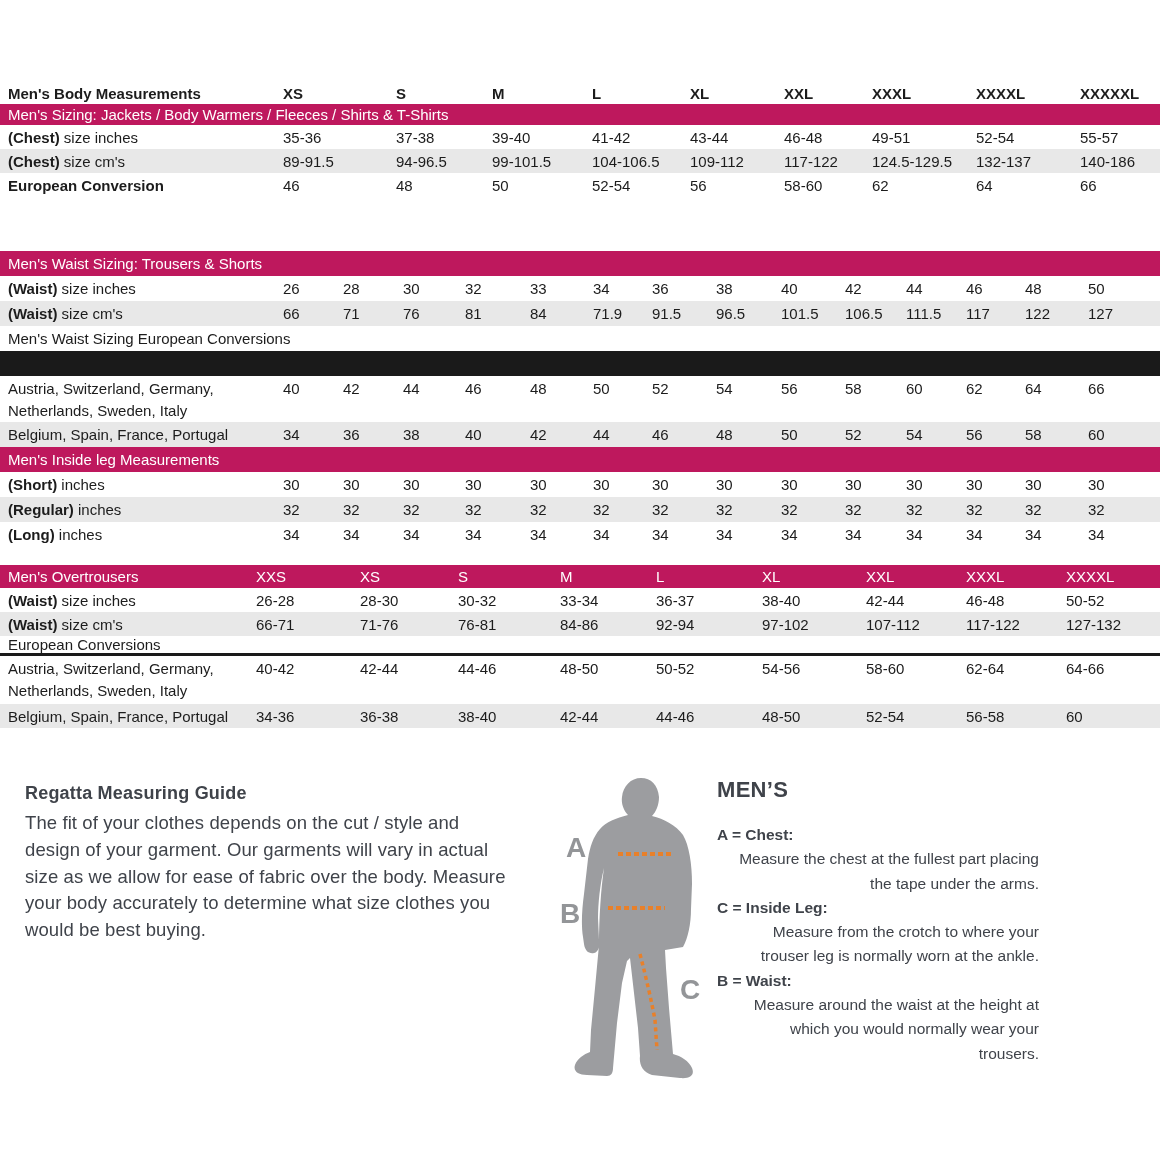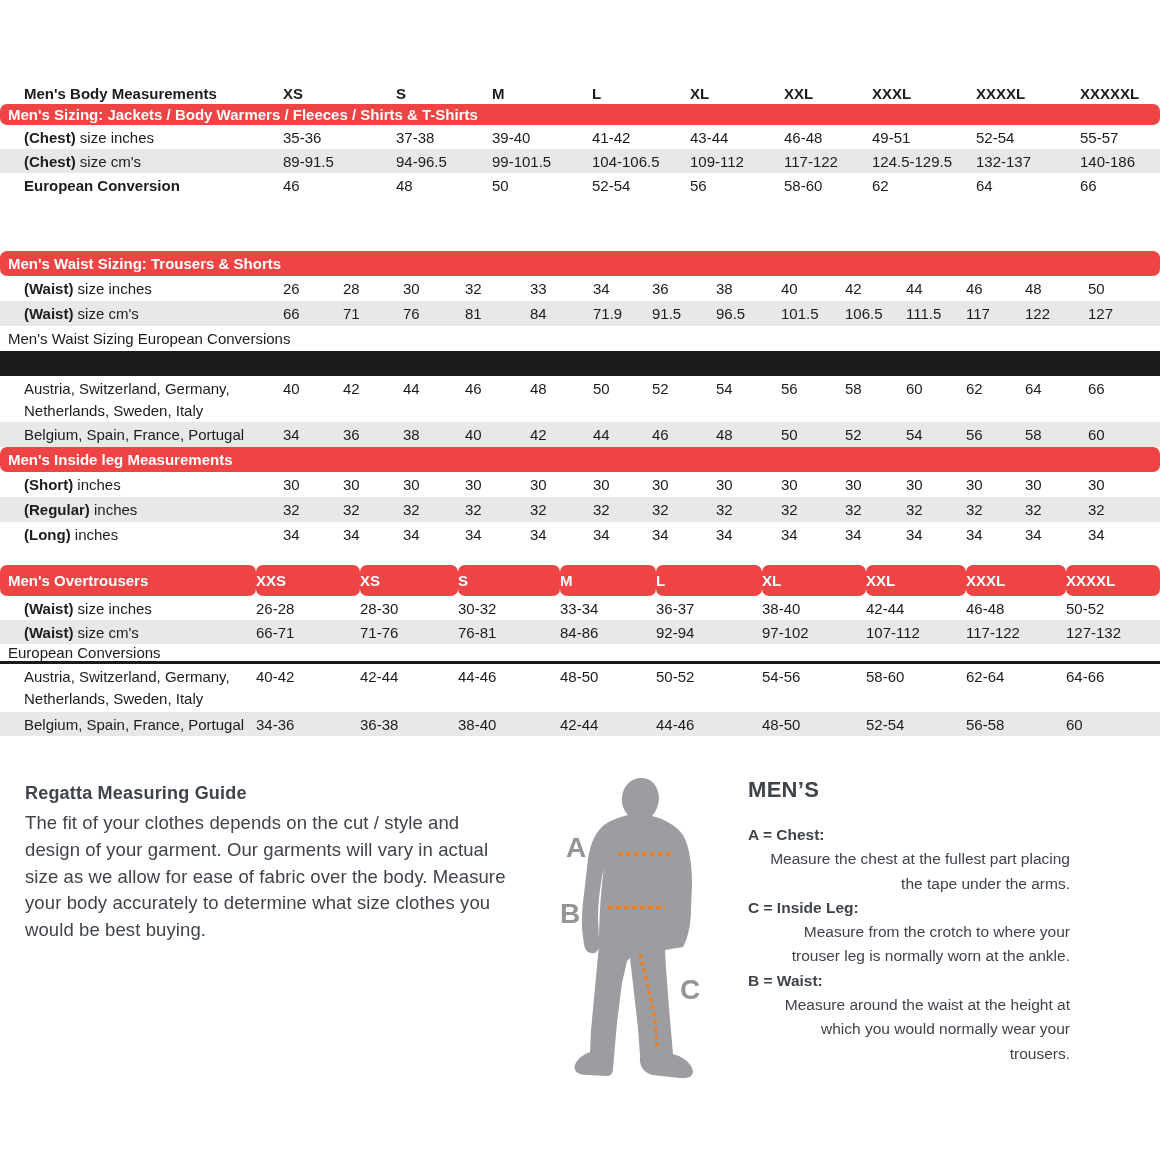--- a/index.html
+++ b/index.html
@@ -5,44 +5,44 @@
   html,body{margin:0;padding:0;background:#fff;}
   .sheet{position:relative;width:1160px;height:1160px;background:#fff;overflow:hidden;
          font-family:"Liberation Sans",sans-serif;color:#1c1c1c;}
 
   
   table.szt{position:absolute;left:0;width:1160px;border-collapse:collapse;table-layout:fixed;
             font-size:15px;color:#1c1c1c;}
   #t1{top:82px;} #t2{top:251px;} #t3{top:565px;}
   .szt td{height:24px;padding:0;vertical-align:middle;white-space:nowrap;overflow:hidden;}
   #t2 td{height:25px;}
-  .szt td.lbl{padding-left:24px;}
+  .szt td.lbl{padding-left:8px;}
   .szt tr.bar td, .szt tr.span td{padding-left:8px;}
   .szt tr.head td{font-weight:bold;height:22px;}
   .szt tr.head td.val{padding-left:0;}
-  .szt tr.bar td{background:#ef4444;color:#fff;font-weight:bold;height:21px;border-radius:7px;}
-  #t3 tr.bar td{height:31px;}
+  .szt tr.bar td{background:#be185d;color:#fff;font-weight:normal;height:21px;}
+  #t3 tr.bar td{height:23px;}
   .szt tr.bar td.val{padding-left:0;}
   .szt tr.shade td{background:#e8e8e8;}
   .szt tr.span td{height:15px;}
   .szt tr.rule td{height:3px;padding:0;background:#1a1a1a;}
   .szt tr.tall td{height:46px;vertical-align:top;line-height:22px;padding-top:2px;}
   .szt b{font-weight:bold;}
 
   
   .guide-left{position:absolute;left:25px;top:783px;width:490px;color:#3f434a;}
   .guide-left h3{margin:0 0 6px 0;font-size:18px;font-weight:bold;letter-spacing:.2px;}
   .guide-left p{margin:0;font-size:18.5px;line-height:26.8px;letter-spacing:.1px;}
 
   .figure{position:absolute;left:540px;top:768px;width:180px;height:332px;}
   .figure svg{display:block;width:180px;height:332px;}
   .fig-letter{position:absolute;font-weight:bold;font-size:28px;color:#939598;line-height:1;}
   #mA{left:26px;top:66px;} #mB{left:20px;top:132px;} #mC{left:140px;top:208px;}
 
-  .guide-right{position:absolute;left:748px;top:777px;width:322px;color:#3f434a;}
+  .guide-right{position:absolute;left:717px;top:777px;width:322px;color:#3f434a;}
   .guide-right h2{margin:0 0 20px 0;font-size:22px;font-weight:bold;letter-spacing:.3px;}
   .instr{font-size:15.5px;line-height:24.3px;}
   .instr .ilabel{font-weight:bold;}
   .instr .itext{padding-left:17px;text-align:right;}
 </style>
 </head>
 <body>
 
 <div class="sheet">
 

